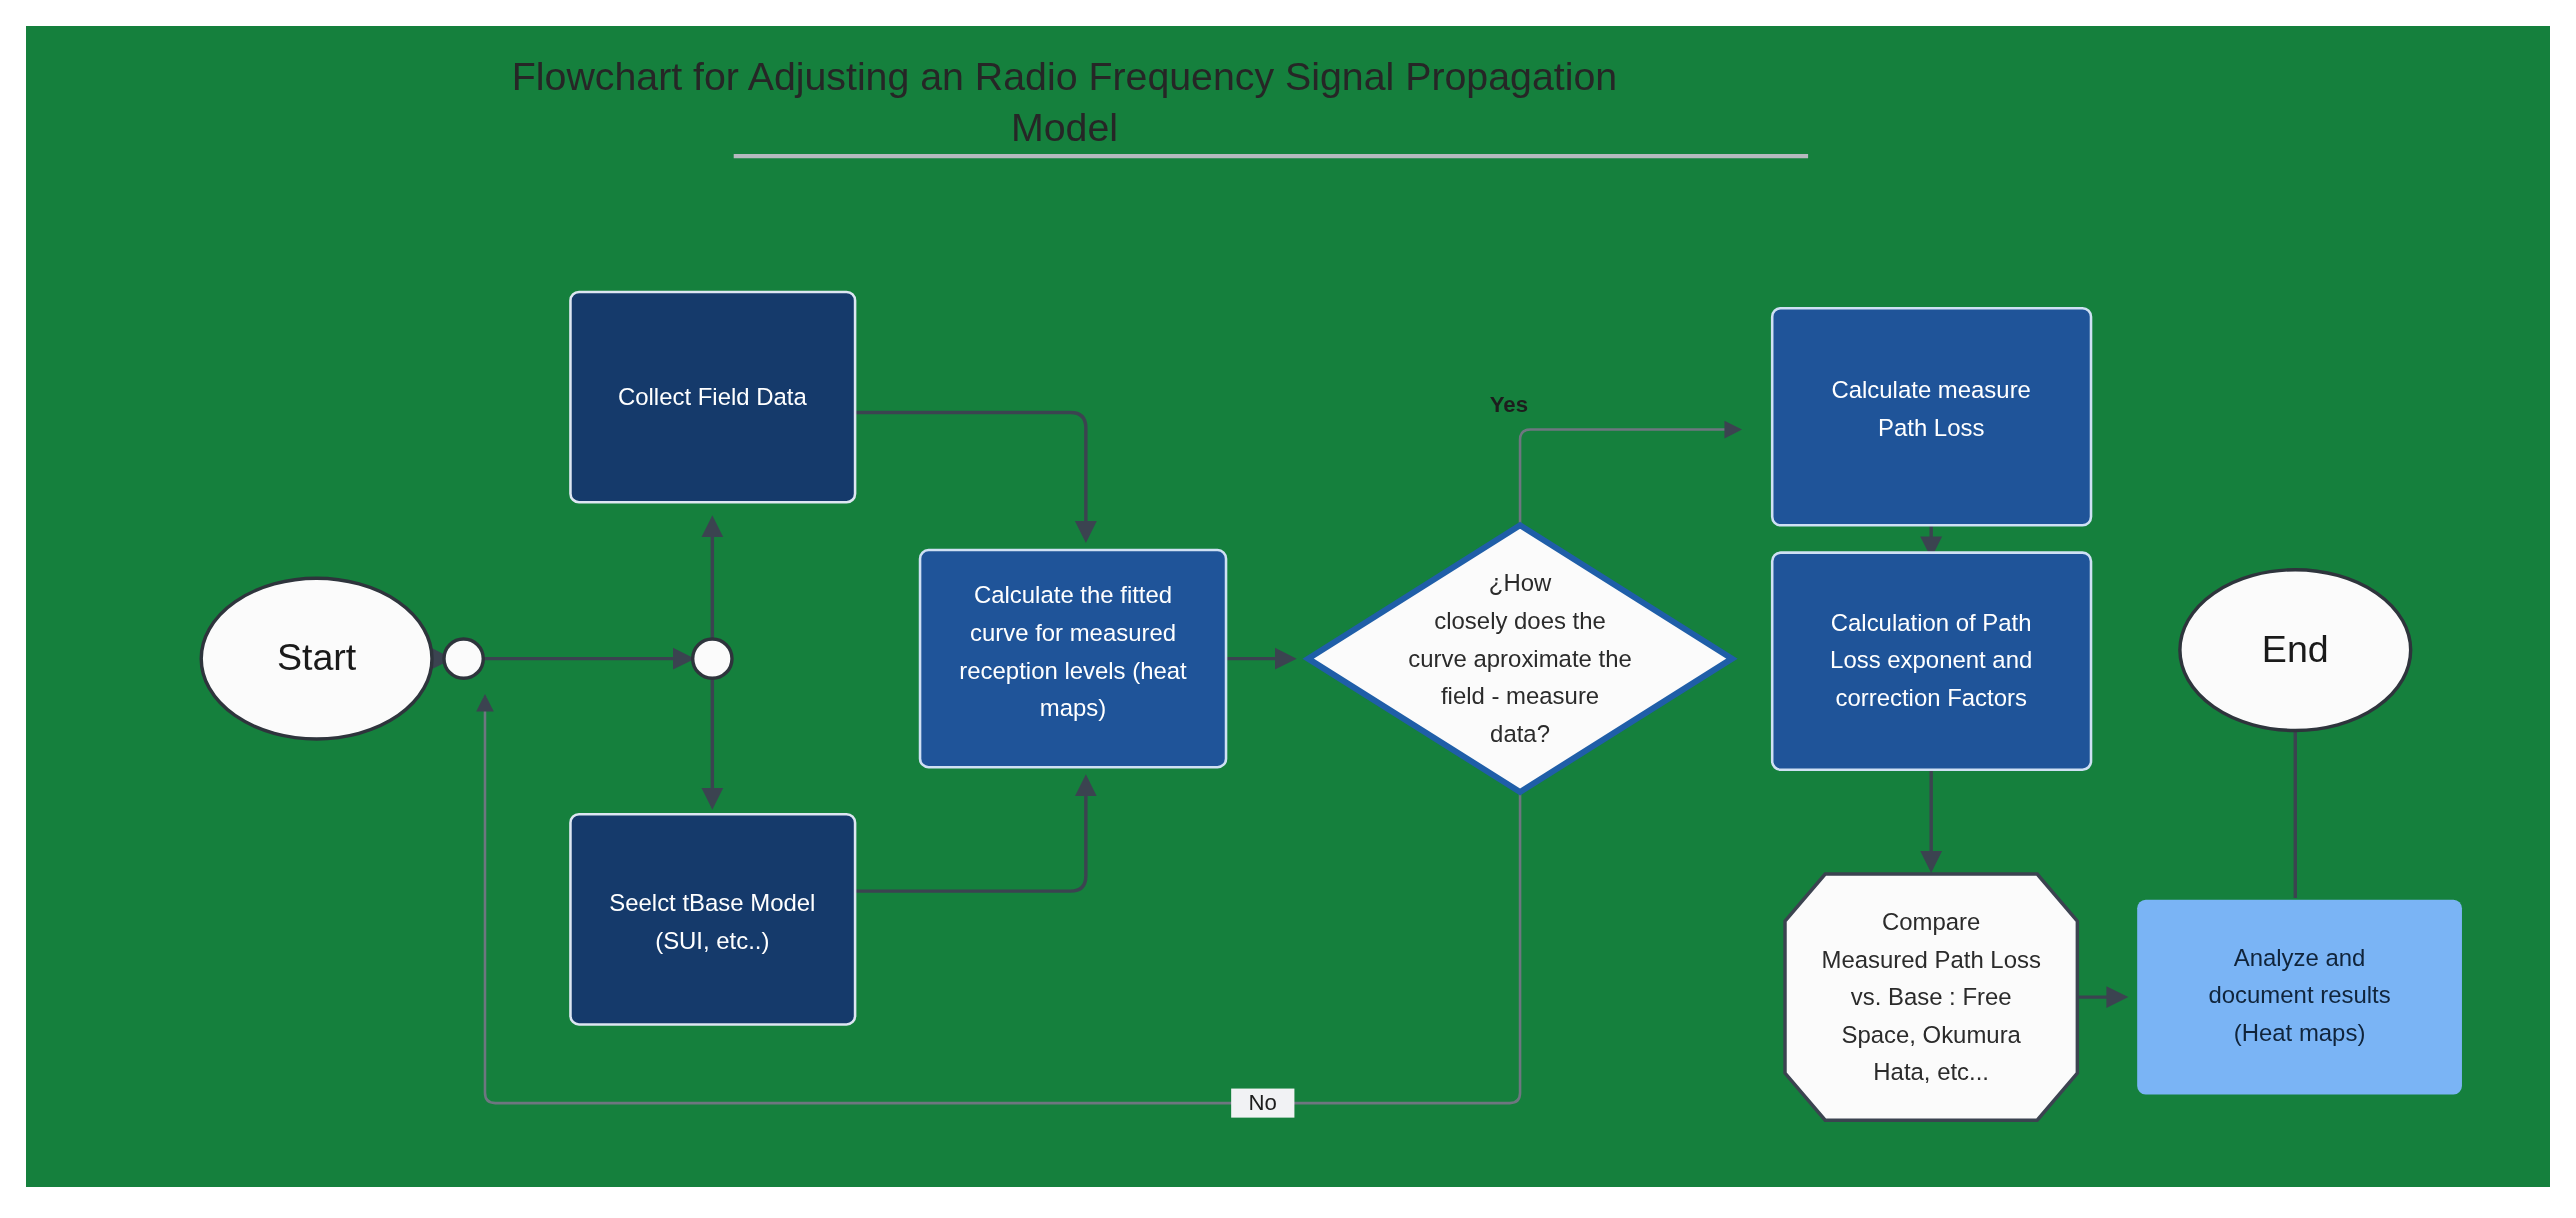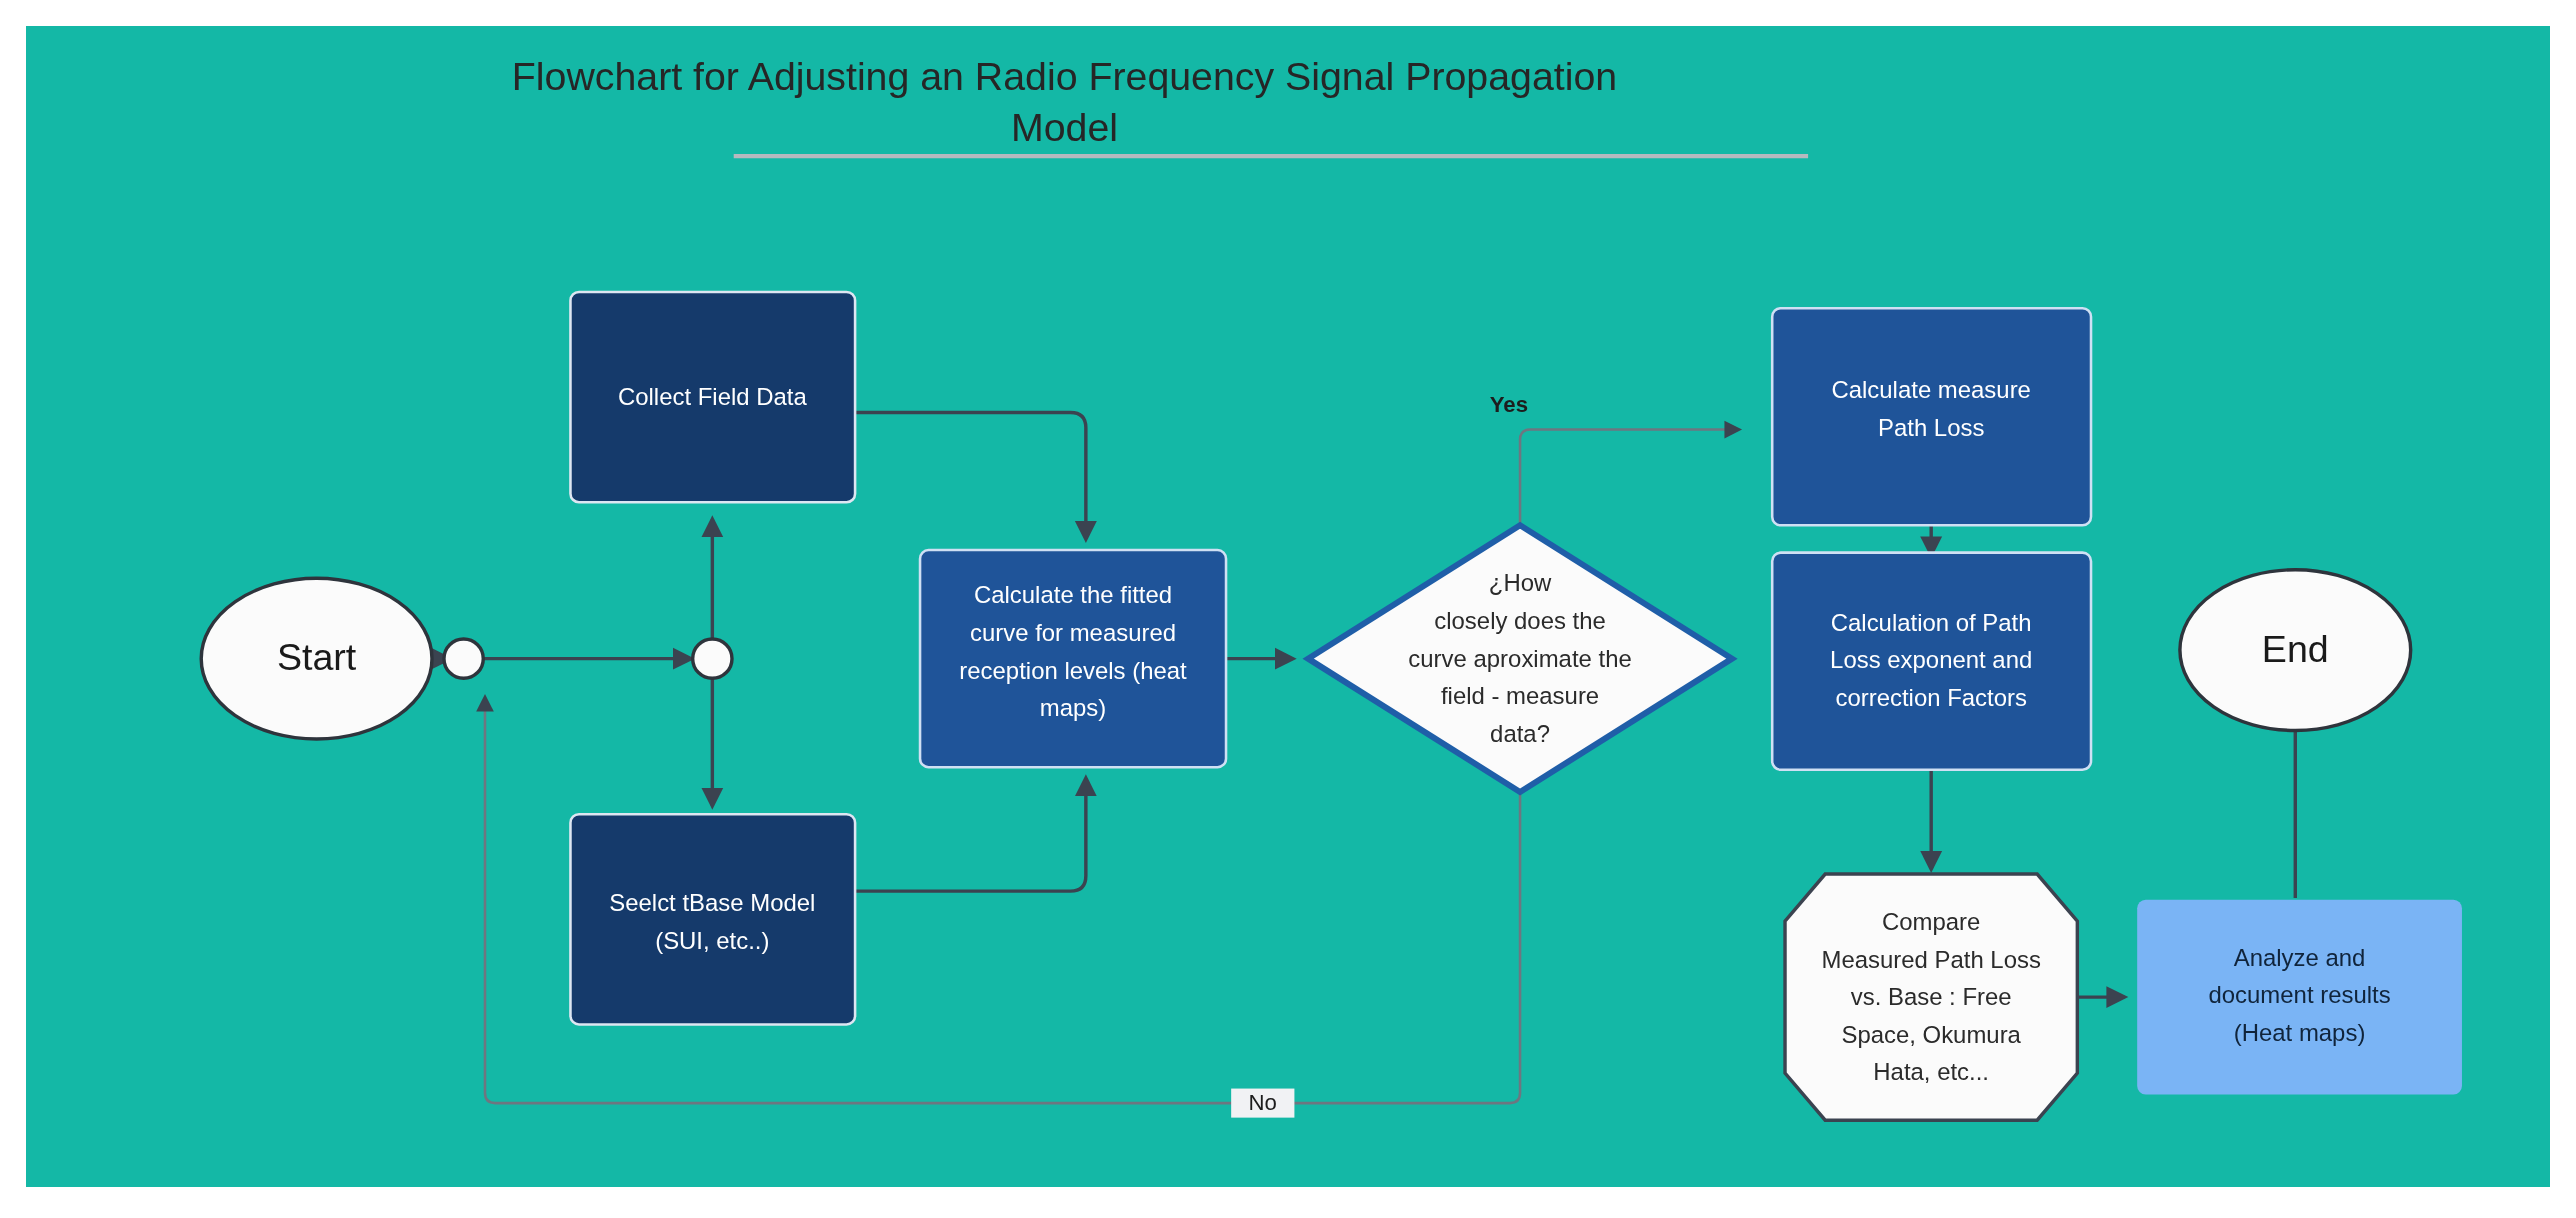--- a/index.html
+++ b/index.html
@@ -10,21 +10,21 @@
     height: 1219px;
     overflow: hidden;
     font-family: "Liberation Sans", sans-serif;
   }
   #canvas-panel {
     position: absolute;
     left: 26px;
     top: 26px;
     width: 2524px;
     height: 1161px;
-    background: #14b8a6;
+    background: #15803d;
   }
   #flow-svg {
     display: block;
     width: 2524px;
     height: 1161px;
   }
   .node-text {
     font-family: "Liberation Sans", sans-serif;
     font-size: 28px;
     text-anchor: middle;

